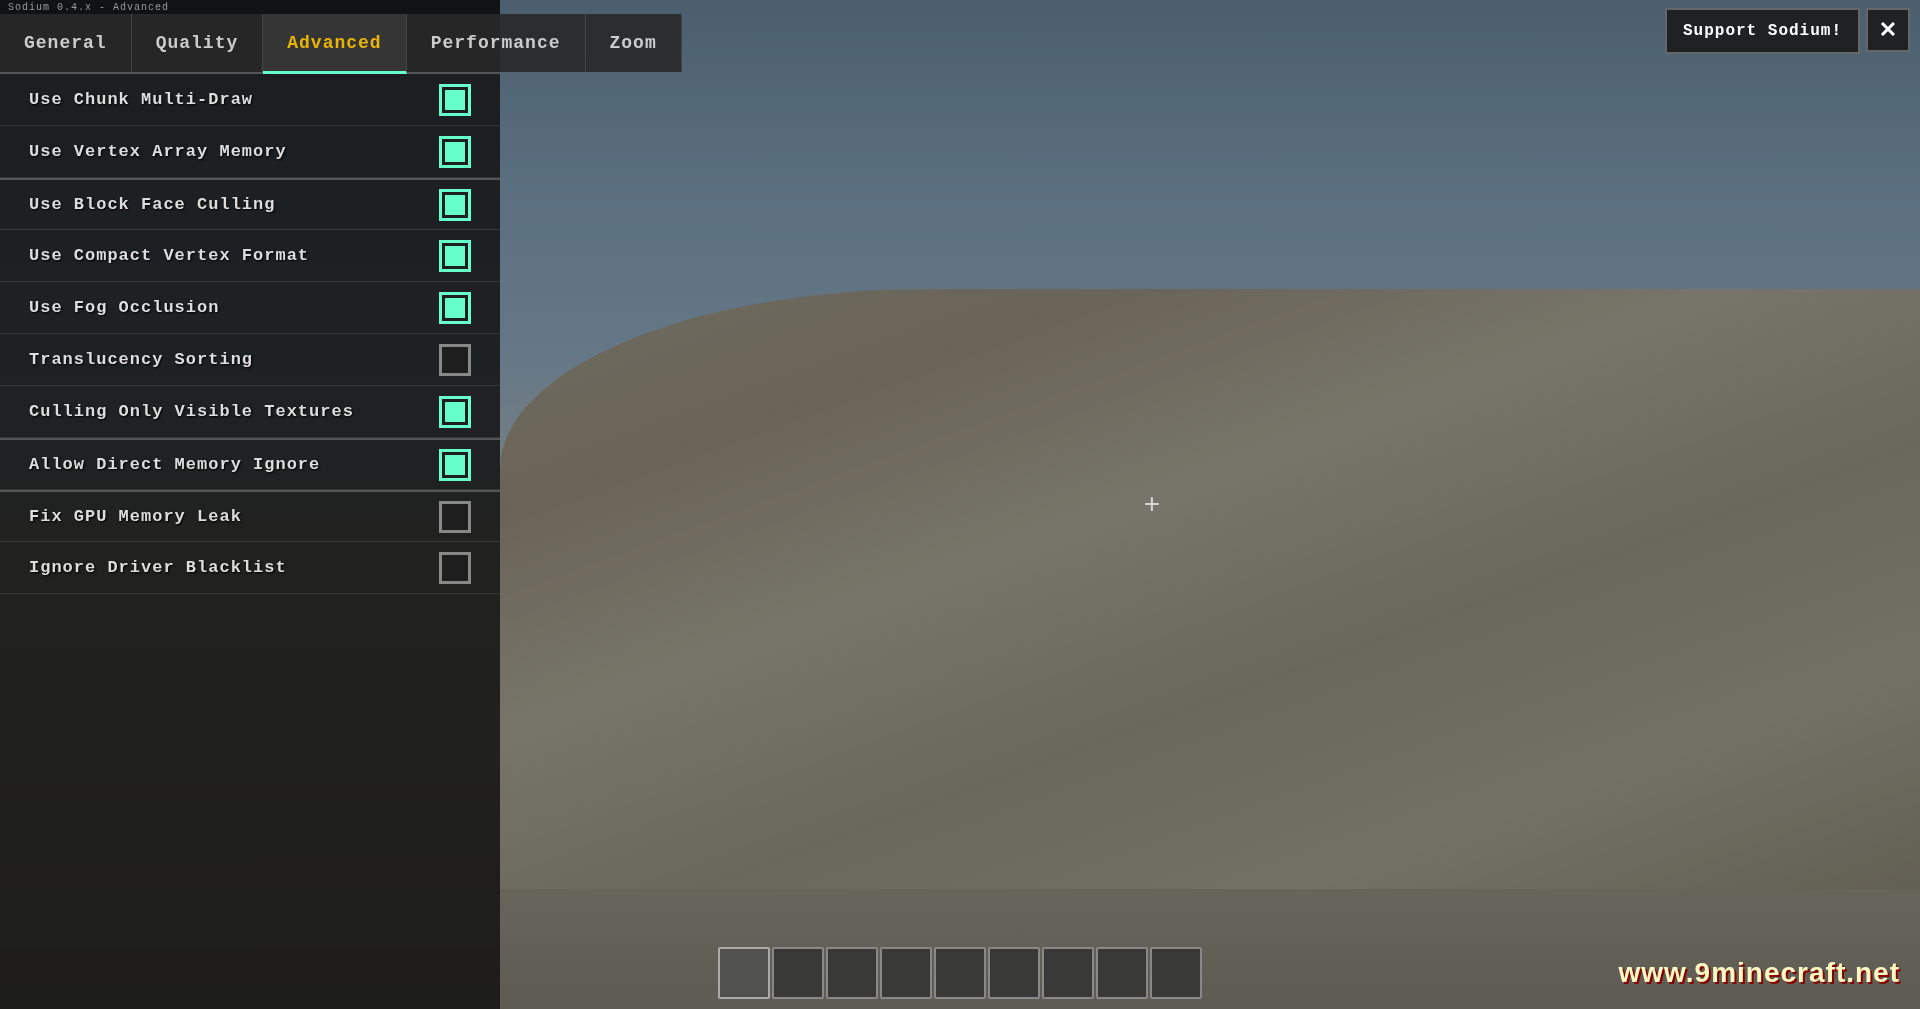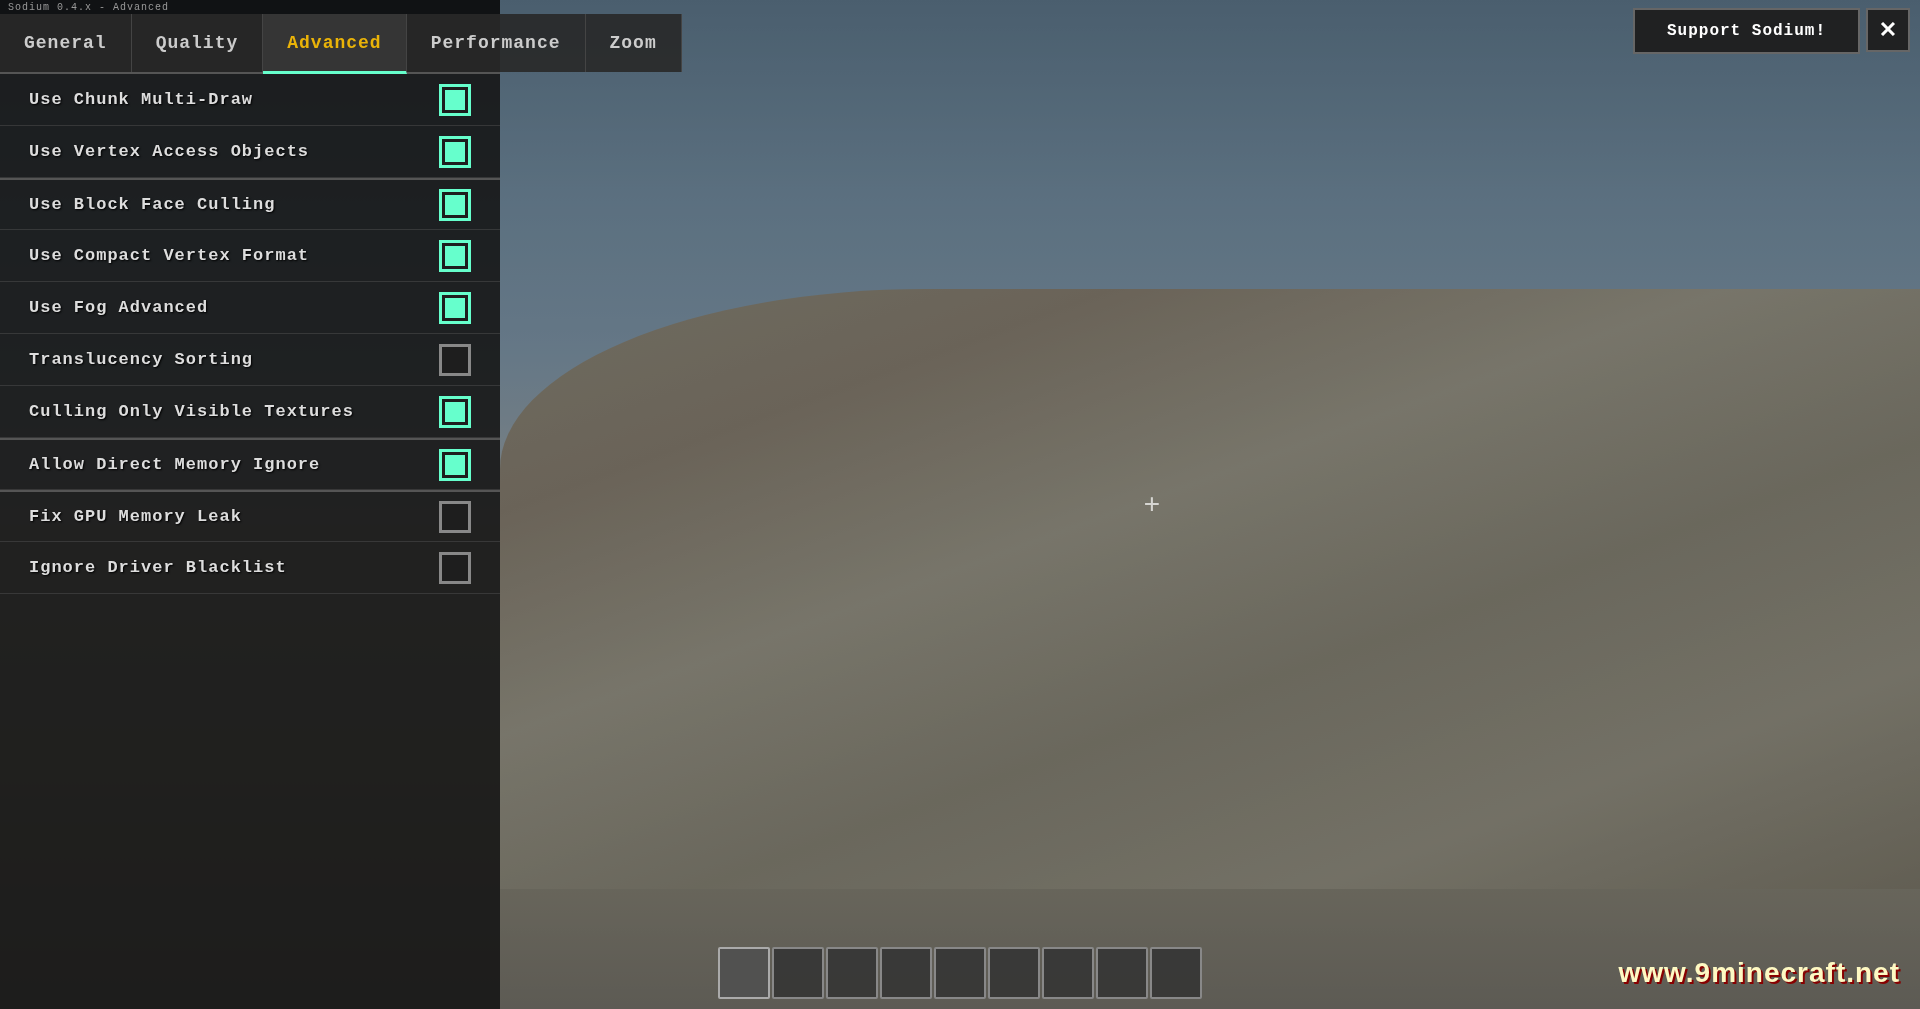--- a/index.html
+++ b/index.html
@@ -154,21 +154,21 @@
       border-bottom: 3px solid #66ffcc;
       margin-bottom: -2px;
     }
 
     
     #support-btn {
       position: absolute;
       top: 8px;
       right: 60px;
       z-index: 30;
-      padding: 12px 32px;
+      padding: 12px 16px;
       background: rgba(30,30,30,0.95);
       color: #fff;
       font-family: 'Courier New', Courier, monospace;
       font-size: 16px;
       font-weight: bold;
       border: 2px solid #666;
       cursor: pointer;
       letter-spacing: 1px;
     }
 
@@ -305,33 +305,33 @@
       <div class="tab">Zoom</div>
     </div>
 
   <div id="settings-list">
 
   <div class="setting-row">
         <span class="setting-label">Use Chunk Multi-Draw</span>
         <div class="checkbox checked"></div>
       </div>
       <div class="setting-row">
-        <span class="setting-label">Use Vertex Access Objects</span>
+        <span class="setting-label">Use Vertex Array Memory</span>
         <div class="checkbox checked"></div>
       </div>
       <div class="setting-row group-separator">
         <span class="setting-label">Use Block Face Culling</span>
         <div class="checkbox checked"></div>
       </div>
       <div class="setting-row">
         <span class="setting-label">Use Compact Vertex Format</span>
         <div class="checkbox checked"></div>
       </div>
       <div class="setting-row">
-        <span class="setting-label">Use Fog Advanced</span>
+        <span class="setting-label">Use Fog Occlusion</span>
         <div class="checkbox checked"></div>
       </div>
       <div class="setting-row">
         <span class="setting-label">Translucency Sorting</span>
         <div class="checkbox"></div>
       </div>
       <div class="setting-row">
         <span class="setting-label">Culling Only Visible Textures</span>
         <div class="checkbox checked"></div>
       </div>

